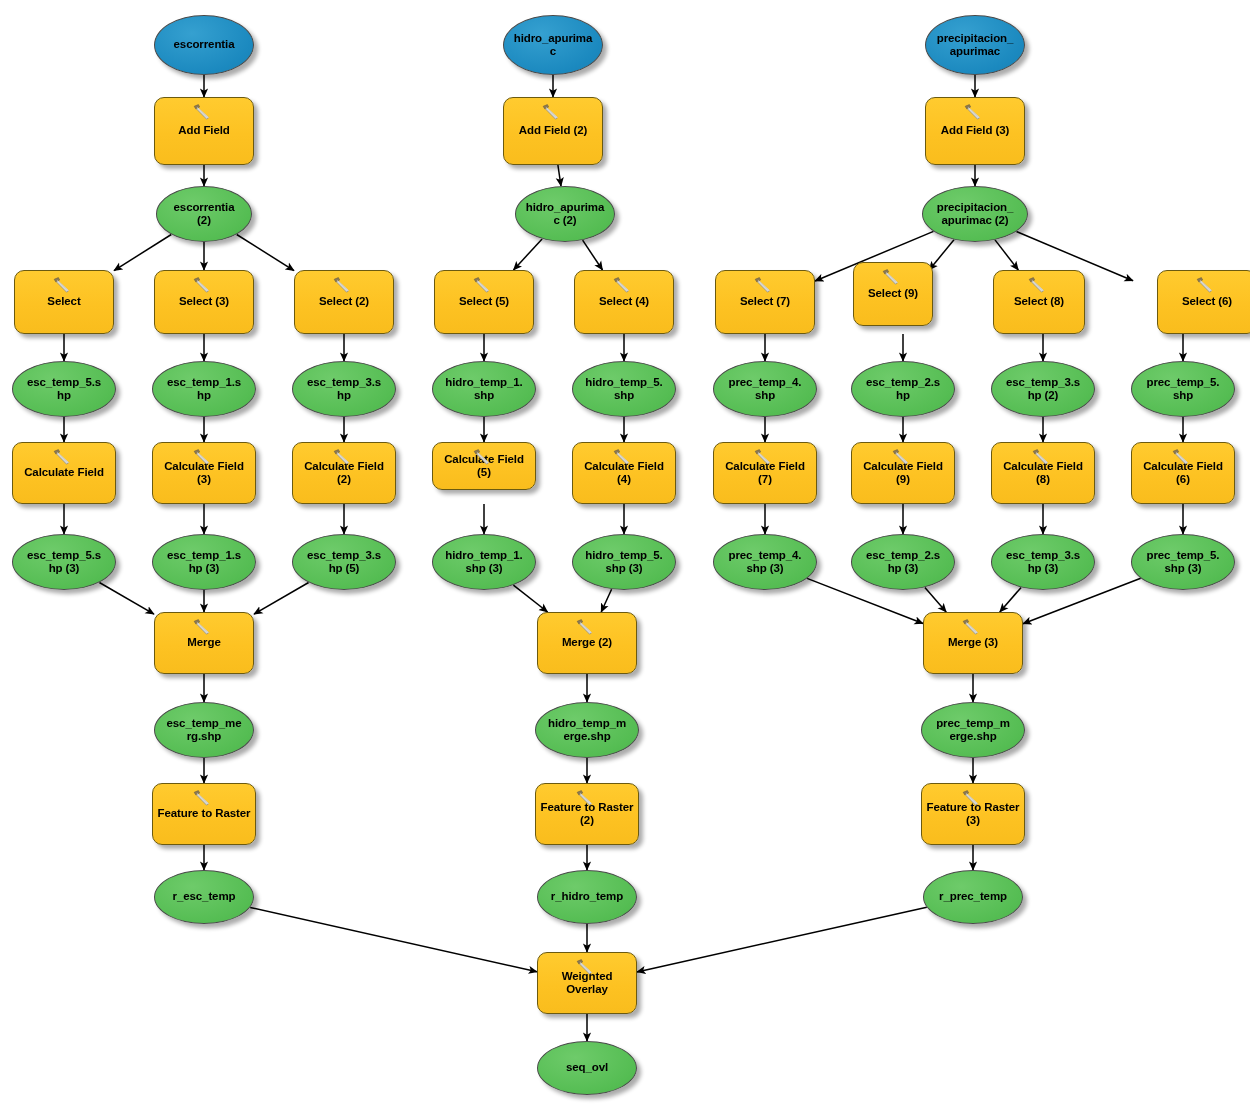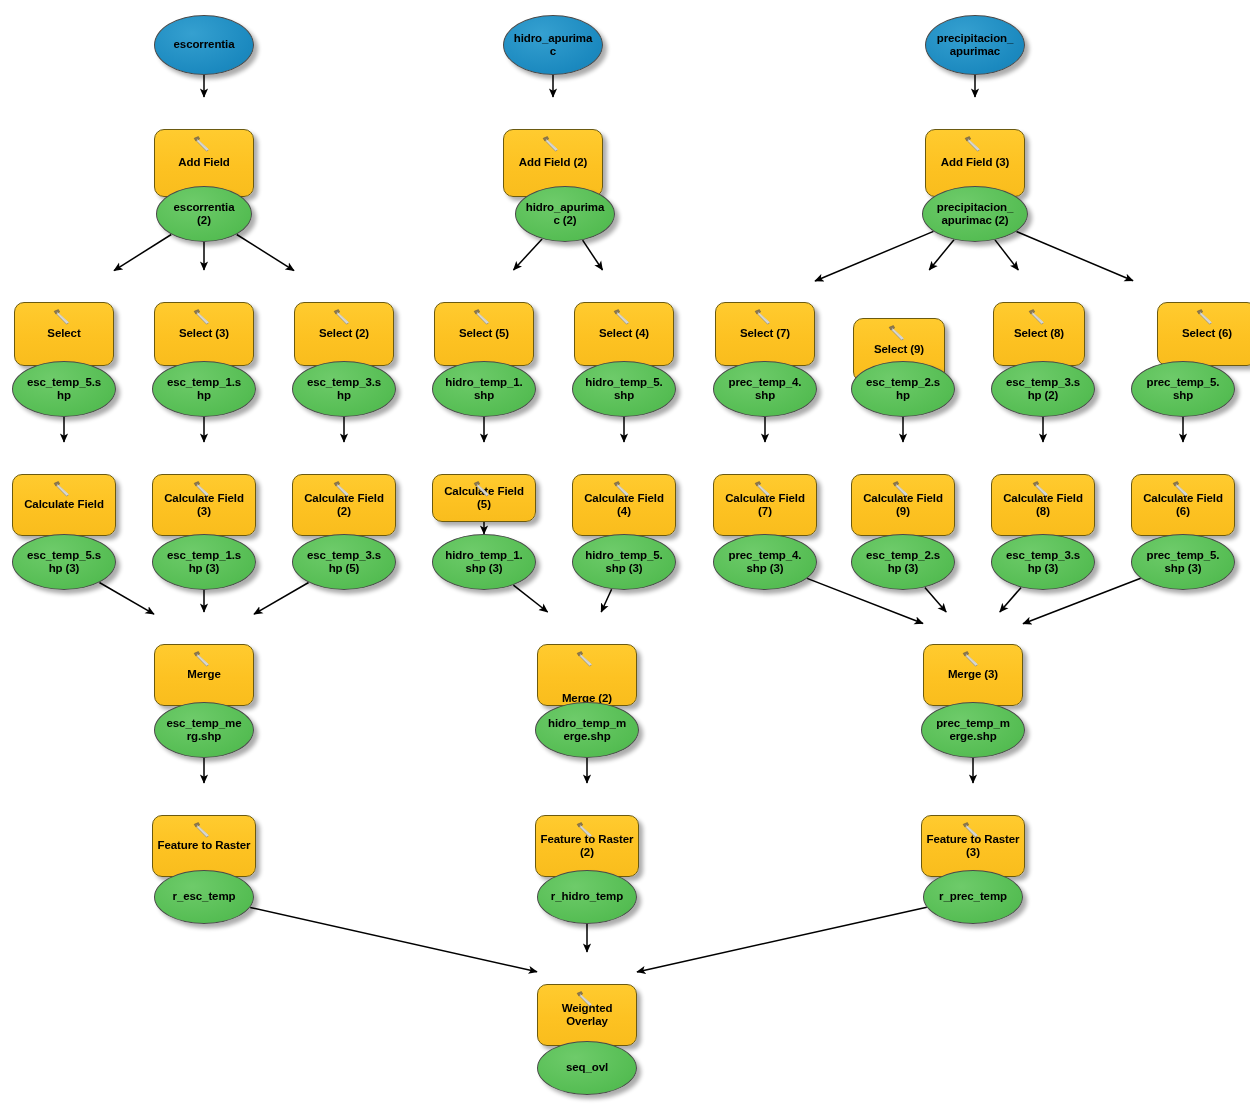--- a/index.html
+++ b/index.html
@@ -60,21 +60,20 @@
     background: #59c057;
     background: radial-gradient(ellipse at 38% 30%, #6ecb6a 0%, #55bd53 70%, #4cb24b 100%);
   }
   
   .node.tool {
     background: #ffc725;
     background: linear-gradient(180deg, #ffcb2f 0%, #fdc222 55%, #f9bd1d 100%);
     border: 1px solid #6b5a10;
     border-radius: 10px;
     box-shadow: 4px 4px 4px rgba(0,0,0,0.33);
-    margin-top: 32px;
   }
   .tool-icon {
     position: absolute;
     top: 5px;
     left: 50%;
     margin-left: -13px;
     width: 22px;
     height: 17px;
     z-index: 4;
   }
@@ -245,21 +244,21 @@
         <span class="label">Select (4)</span>
       </div>
       <div class="node tool" style="left: 715px; top: 270px; width: 100px; height: 64px;">
         <span class="tool-icon"><svg viewBox="0 0 22 17" xmlns="http://www.w3.org/2000/svg">
             <path d="M3.2 3.3 L7.4 1.6 L8.6 4.0 L4.8 5.9 Z" fill="#8c7a55" stroke="#6b5c3d" stroke-width="0.6"></path>
             <path d="M6.6 4.6 L17.6 14.6 L15.6 16.2 L5.6 6.1 Z" fill="#d9d9d4" stroke="#8a8a86" stroke-width="0.7"></path>
             <path d="M6.6 4.6 L17.6 14.6" stroke="#ffffff" stroke-width="0.7" opacity="0.8"></path>
           </svg></span>
         <span class="label">Select (7)</span>
       </div>
-      <div class="node tool" style="left: 853px; top: 286px; width: 92px; height: 64px;">
+      <div class="node tool" style="left: 853px; top: 262px; width: 80px; height: 64px;">
         <span class="tool-icon"><svg viewBox="0 0 22 17" xmlns="http://www.w3.org/2000/svg">
             <path d="M3.2 3.3 L7.4 1.6 L8.6 4.0 L4.8 5.9 Z" fill="#8c7a55" stroke="#6b5c3d" stroke-width="0.6"></path>
             <path d="M6.6 4.6 L17.6 14.6 L15.6 16.2 L5.6 6.1 Z" fill="#d9d9d4" stroke="#8a8a86" stroke-width="0.7"></path>
             <path d="M6.6 4.6 L17.6 14.6" stroke="#ffffff" stroke-width="0.7" opacity="0.8"></path>
           </svg></span>
         <span class="label">Select (9)</span>
       </div>
       <div class="node tool" style="left: 993px; top: 270px; width: 92px; height: 64px;">
         <span class="tool-icon"><svg viewBox="0 0 22 17" xmlns="http://www.w3.org/2000/svg">
             <path d="M3.2 3.3 L7.4 1.6 L8.6 4.0 L4.8 5.9 Z" fill="#8c7a55" stroke="#6b5c3d" stroke-width="0.6"></path>
@@ -421,21 +420,21 @@
 shp (3)</span>
       </div>
       <div class="node tool" style="left: 154px; top: 612px; width: 100px; height: 62px;">
         <span class="tool-icon"><svg viewBox="0 0 22 17" xmlns="http://www.w3.org/2000/svg">
             <path d="M3.2 3.3 L7.4 1.6 L8.6 4.0 L4.8 5.9 Z" fill="#8c7a55" stroke="#6b5c3d" stroke-width="0.6"></path>
             <path d="M6.6 4.6 L17.6 14.6 L15.6 16.2 L5.6 6.1 Z" fill="#d9d9d4" stroke="#8a8a86" stroke-width="0.7"></path>
             <path d="M6.6 4.6 L17.6 14.6" stroke="#ffffff" stroke-width="0.7" opacity="0.8"></path>
           </svg></span>
         <span class="label">Merge</span>
       </div>
-      <div class="node tool" style="left: 537px; top: 612px; width: 100px; height: 62px; align-items: flex-end;">
+      <div class="node tool" style="left: 537px; top: 612px; width: 100px; height: 62px;">
         <span class="tool-icon"><svg viewBox="0 0 22 17" xmlns="http://www.w3.org/2000/svg">
             <path d="M3.2 3.3 L7.4 1.6 L8.6 4.0 L4.8 5.9 Z" fill="#8c7a55" stroke="#6b5c3d" stroke-width="0.6"></path>
             <path d="M6.6 4.6 L17.6 14.6 L15.6 16.2 L5.6 6.1 Z" fill="#d9d9d4" stroke="#8a8a86" stroke-width="0.7"></path>
             <path d="M6.6 4.6 L17.6 14.6" stroke="#ffffff" stroke-width="0.7" opacity="0.8"></path>
           </svg></span>
         <span class="label">Merge (2)</span>
       </div>
       <div class="node tool" style="left: 923px; top: 612px; width: 100px; height: 62px;">
         <span class="tool-icon"><svg viewBox="0 0 22 17" xmlns="http://www.w3.org/2000/svg">
             <path d="M3.2 3.3 L7.4 1.6 L8.6 4.0 L4.8 5.9 Z" fill="#8c7a55" stroke="#6b5c3d" stroke-width="0.6"></path>

